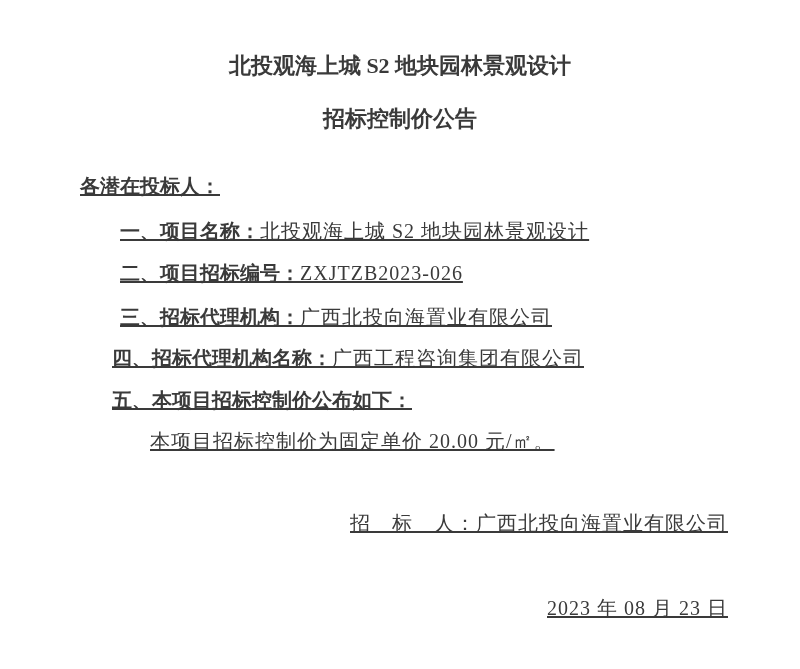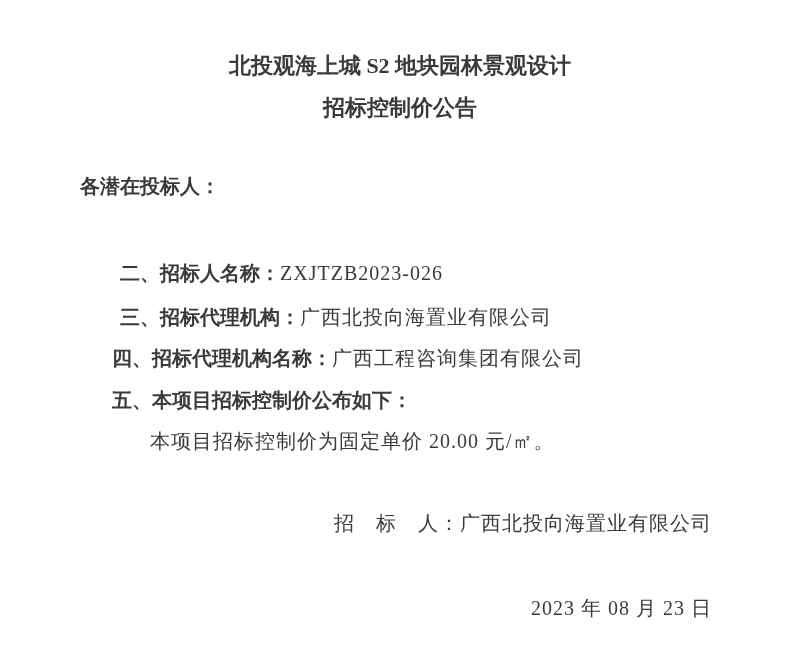--- a/index.html
+++ b/index.html
@@ -14,59 +14,61 @@
     background: #ffffff;
     color: #3a3a3a;
     font-family: "Liberation Serif", "DejaVu Serif", serif;
     font-size: 20px;
     overflow: hidden;
   }
   .line {
     position: absolute;
     white-space: pre;
     line-height: 20px;
+    text-decoration: underline;
   }
   .doc-title {
     position: absolute;
     left: 0;
     width: 800px;
     text-align: center;
     font-weight: bold;
     font-size: 22px;
     line-height: 22px;
     white-space: pre;
   }
   .t1 { top: 55px; }
-  .t2 { top: 97px; }
+  .t2 { top: 108px; }
   .salutation { top: 176px; left: 80px; font-weight: bold; }
   .i1 { top: 221px; left: 120px; }
   .i2 { top: 263px; left: 120px; }
   .i3 { top: 307px; left: 120px; }
   .i4 { top: 348px; left: 112px; }
   .i5 { top: 390px; left: 112px; }
   .item .lbl { font-weight: bold; }
   .item .val { font-weight: normal; letter-spacing: 1px; }
   .para { top: 431px; left: 150px; letter-spacing: 1px; }
-  .sig { right: 88px; text-align: right; letter-spacing: 1px; }
+  .sig { right: 72px; text-align: right; letter-spacing: 1px; }
   .s1 { top: 513px; }
   .s2 { top: 552px; }
   .s3 { top: 598px; }
 </style>
 </head>
 <body>
 
 <div class="page">
 
   <div class="doc-title t1">北投观海上城 S2 地块园林景观设计</div>
   <div class="doc-title t2">招标控制价公告</div>
 
   <div class="line salutation">各潜在投标人：</div>
 
+  <div class="line item i1"><span class="lbl">一、项目名称：</span><span class="val">北投观海上城 S2 地块园林景观设计</span></div>
 
-  <div class="line item i2"><span class="lbl">二、招标人名称：</span><span class="val">ZXJTZB2023-026</span></div>
+  <div class="line item i2"><span class="lbl">二、项目招标编号：</span><span class="val">ZXJTZB2023-026</span></div>
 
   <div class="line item i3"><span class="lbl">三、招标代理机构：</span><span class="val">广西北投向海置业有限公司</span></div>
 
   <div class="line item i5"><span class="lbl">五、本项目招标控制价公布如下：</span><span class="val"></span></div>
 
   <div class="line item i4"><span class="lbl">四、招标代理机构名称：</span><span class="val">广西工程咨询集团有限公司</span></div>
 
   <div class="line para">本项目招标控制价为固定单价 20.00 元/㎡。</div>
 
   <div class="line sig s1"><span>招　标　人：</span><span>广西北投向海置业有限公司</span></div>

